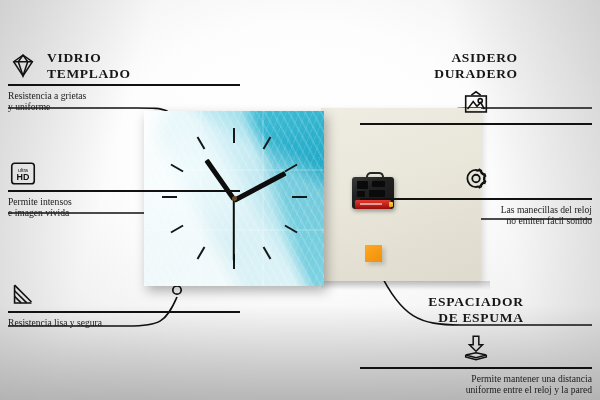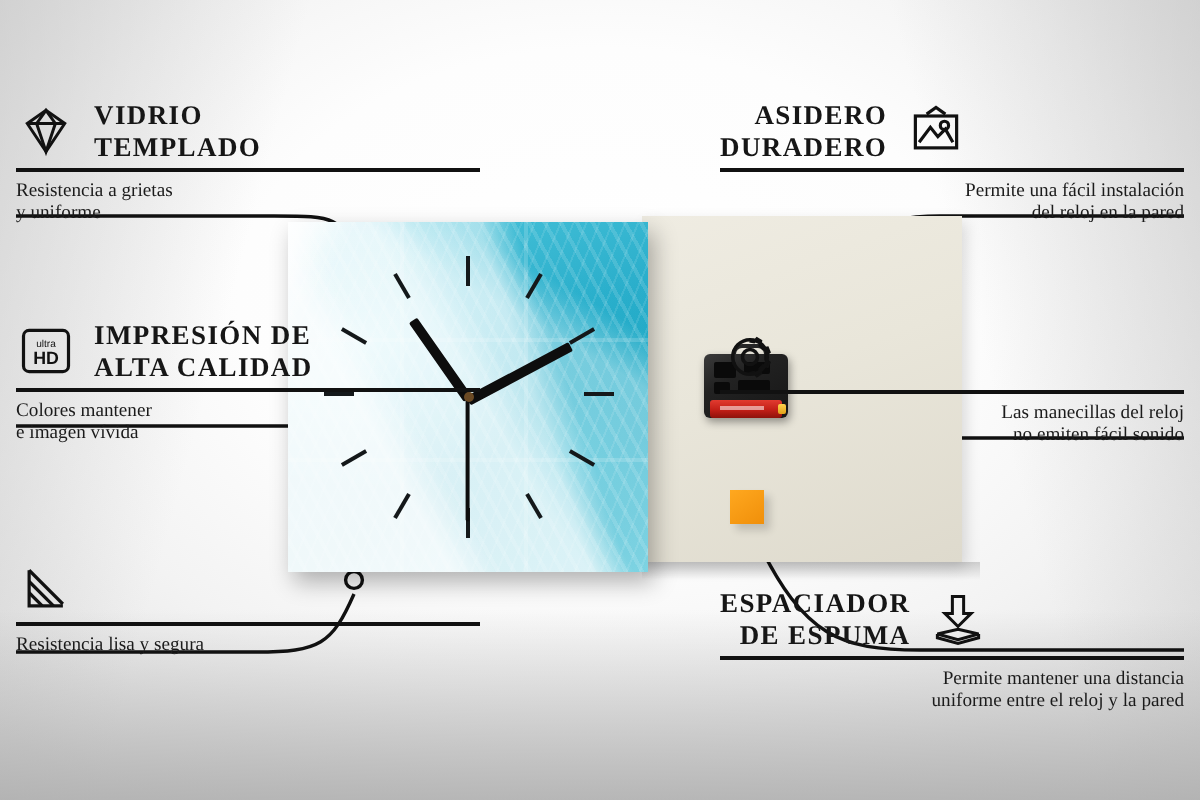--- a/index.html
+++ b/index.html
@@ -26,21 +26,21 @@
     position:absolute;left:0;right:0;bottom:0;height:95px;
     background:linear-gradient(180deg, rgba(255,255,255,0) 0%, rgba(178,178,178,.50) 55%, rgba(168,168,168,.78) 100%);
     pointer-events:none;
   }
 
   
   .feat{position:absolute;width:232px;}
   .feat.left{left:8px;text-align:left;}
   .feat.right{right:8px;text-align:right;}
   .head{display:flex;align-items:center;gap:9px;}
-  .feat.right .head{flex-direction:row;justify-content:flex-start;}
+  .feat.right .head{flex-direction:column;justify-content:center;}
   .title{
     font-family:"Liberation Serif", serif;
     font-weight:bold;font-size:13.5px;line-height:15.5px;
     letter-spacing:.7px;color:#161616;text-transform:uppercase;
     white-space:pre-line;
   }
   .rule{height:1.6px;background:#111;margin:3px 0 4px 0;width:100%;}
   .desc{
     font-family:"Liberation Serif", serif;
     font-size:9.6px;line-height:11.4px;color:#1b1b1b;white-space:pre-line;
@@ -228,25 +228,23 @@
 
   <div class="feat left" id="f-print">
     <div class="head">
       <span class="ico">
         <svg viewBox="0 0 32 28">
           <rect x="4" y="3" width="24" height="22" rx="3" fill="none" stroke="#111" stroke-width="1.7"></rect>
           <text x="16" y="12" font-family="Liberation Sans, sans-serif" font-size="5.4" text-anchor="middle" fill="#111">ultra</text>
           <text x="16" y="21" font-family="Liberation Sans, sans-serif" font-size="9.5" font-weight="bold" text-anchor="middle" fill="#111">HD</text>
         </svg>
       </span>
-      <span class="title">IMPRESIÓN DE
-ALTA CALIDAD</span>
-    </div>
-    <div class="rule"></div>
-    <div class="desc">Colores mantener
+    </div>
+    <div class="rule"></div>
+    <div class="desc">Permite intensos
 e imagen vívida</div>
   </div>
 
   <div class="feat left" id="f-edges">
     <div class="head">
       <span class="ico">
         <svg viewBox="0 0 32 28">
             <g stroke="#111" stroke-width="1.7" fill="none">
           <path d="M7 4 L25 22"></path>
               <path d="M7 10 L20 23"></path>
@@ -269,22 +267,20 @@
             <g stroke="#111" stroke-width="1.7" fill="none">
           <path d="M11 5 L16 1.5 L21 5"></path>
           <rect x="5" y="6" width="22" height="17"></rect>
           <path d="M7 20 L13 12 L17 17 L21 13 L25 20"></path>
           <circle cx="20.5" cy="11" r="2.2"></circle>
         </g>
           </svg>
       </span>
     </div>
     <div class="rule"></div>
-    <div class="desc">Permite una fácil instalación
-del reloj en la pared</div>
   </div>
 
   <div class="feat right" id="f-mech">
     <div class="head">
       <span class="ico">
         <svg viewBox="0 0 32 28">
             <g stroke="#111" stroke-width="1.9" fill="none">
           <path d="M16 4.5 l2.9 .6 1.9-2.2 2.5 1.6 -.6 2.9 2.1 2.1 2.9-.6 1.1 2.7 -2.3 1.9 0 3 2.3 1.9 -1.1 2.7 -2.9-.6 -2.1 2.1 .6 2.9 -2.5 1.6 -1.9-2.2 -2.9 .6" transform="scale(.82) translate(3.2,2.2)"></path>
           <circle cx="16" cy="14" r="9.2"></circle>
           <circle cx="16" cy="14" r="4"></circle>

